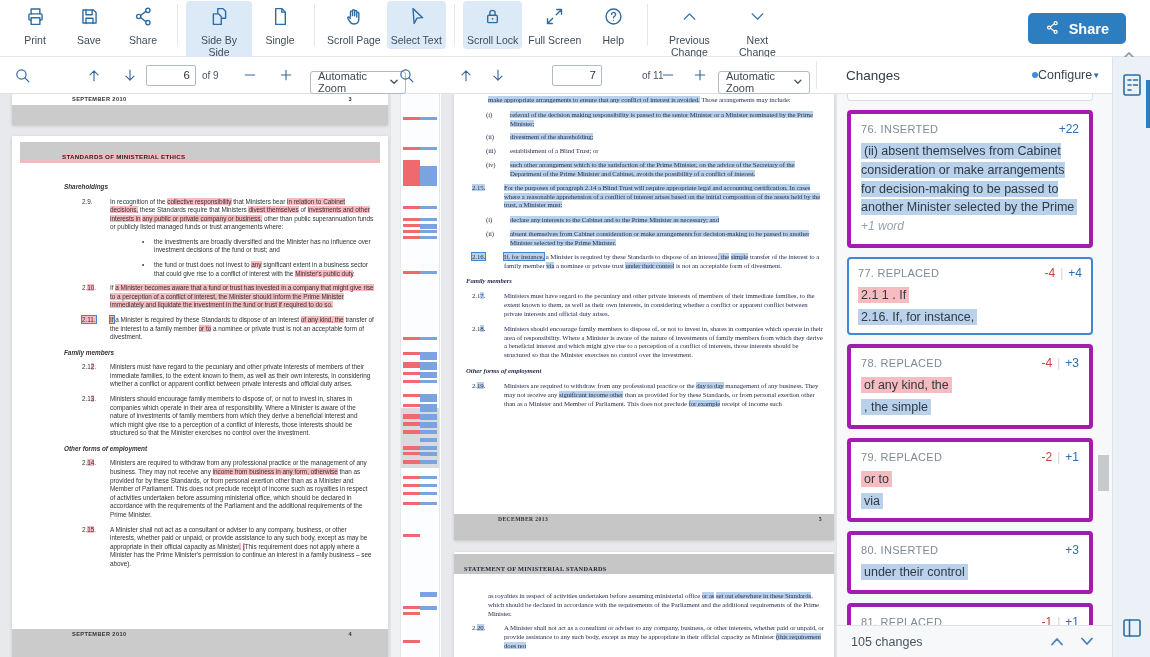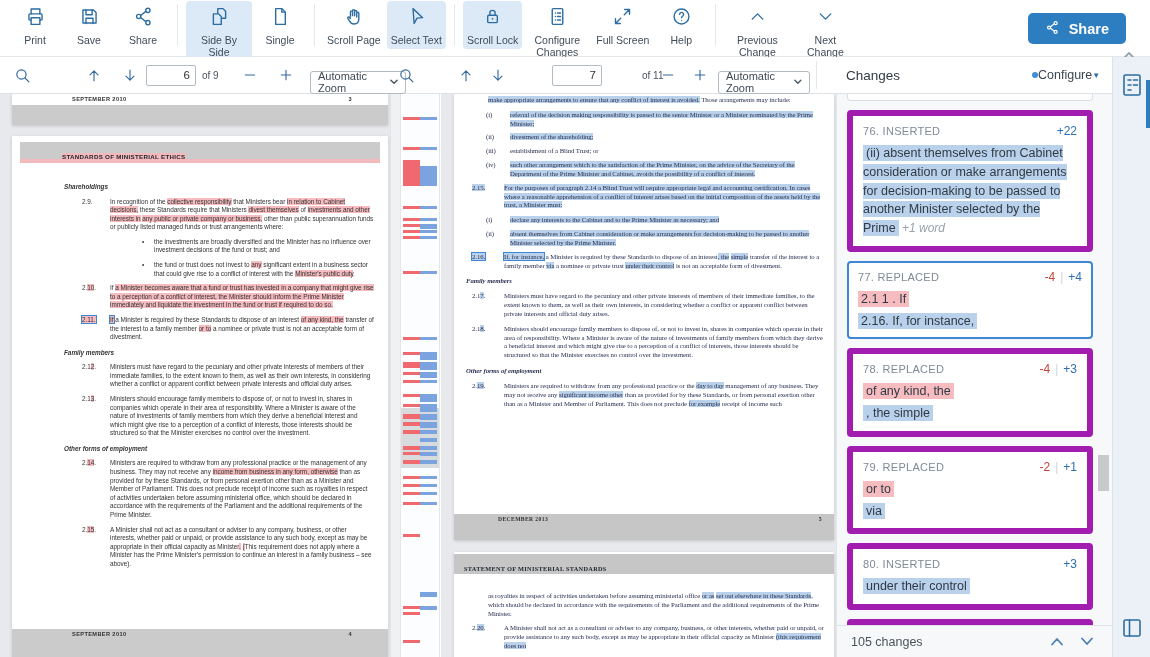--- a/index.html
+++ b/index.html
@@ -78,21 +78,21 @@
   .rdoc .item{margin-bottom:5px;}
   .rdoc .cont .dnum{width:24px;}
   span.hd{background:#f6bcc0;}
   span.hi{background:#b9d1ea;}
   span.selhl{outline:1.5px solid #3d86d8;}
 
   
   .changes-pane{position:absolute;left:836px;top:94px;width:276px;height:563px;background:#f6f8fa;border-left:1px solid #e2e6ea;box-sizing:border-box;}
   .changes-scroll{position:absolute;top:0;left:10px;width:246px;bottom:32px;overflow:hidden;}
   .card-partial{height:6px;background:#fff;border:1px solid #d7dde2;border-top:none;border-radius:0 0 4px 4px;margin-bottom:9px;}
-  .card{background:#fff;border:6px solid #a21caf;border-radius:4px;margin-bottom:9px;padding:8px 10px;box-sizing:border-box;cursor:pointer;}
+  .card{background:#fff;border:4px solid #a21caf;border-radius:4px;margin-bottom:9px;padding:8px 10px;box-sizing:border-box;cursor:pointer;}
   .card.selected{border:2px solid #3d86d8;padding:7px 9px;}
   .card-head{display:flex;justify-content:space-between;align-items:baseline;margin-bottom:6px;}
   .card-title{color:#7e8a95;font-size:11px;letter-spacing:.3px;}
   .counts{font-size:12px;}
   .cnt-del{color:#c2453a;}
   .cnt-ins{color:#2e6db4;}
   .cnt-sep{color:#cdd3d9;margin:0 5px;}
   .card-line{font-size:12.5px;line-height:1.5;color:#2f3a44;margin-top:3px;}
   .card-line mark{color:#2f3a44;padding:1px 3px;}
   .card-line mark.hd{background:#f6bcc0;}
@@ -170,32 +170,20 @@
       <span class="tb-label">Select Text</span>
     </div>
     <div class="tb-sep"></div>
     <div class="tb-btn active">
       <span><svg viewBox="0 0 24 24">
             <rect x="6.5" y="10.5" width="11" height="8.5" rx="1.4"></rect>
             <path d="M9 10.5V8a3 3 0 016 0v2.5"></path>
             <circle cx="12" cy="14.7" r="1" fill="#2d6da3" stroke="none"></circle>
           </svg></span>
       <span class="tb-label">Scroll Lock</span>
-    </div>
-    <div class="tb-btn">
-      <span><svg viewBox="0 0 24 24">
-            <rect x="6" y="3" width="12" height="18" rx="1.4"></rect>
-            <circle cx="9.6" cy="8" r=".9" fill="#2d6da3" stroke="none"></circle>
-            <path d="M12 8h3.5"></path>
-            <circle cx="9.6" cy="12" r=".9" fill="#2d6da3" stroke="none"></circle>
-            <path d="M12 12h3.5"></path>
-            <circle cx="9.6" cy="16" r=".9" fill="#2d6da3" stroke="none"></circle>
-            <path d="M12 16h3.5"></path>
-          </svg></span>
-      <span class="tb-label">Configure Changes</span>
     </div>
     <div class="tb-btn">
       <span><svg viewBox="0 0 24 24">
             <path d="M14.5 4h5.5v5.5M20 4l-6 6M9.5 20H4v-5.5M4 20l6-6"></path>
           </svg></span>
       <span class="tb-label">Full Screen</span>
     </div>
     <div class="tb-btn">
       <span><svg viewBox="0 0 24 24">
             <circle cx="12" cy="12" r="8.5"></circle>

